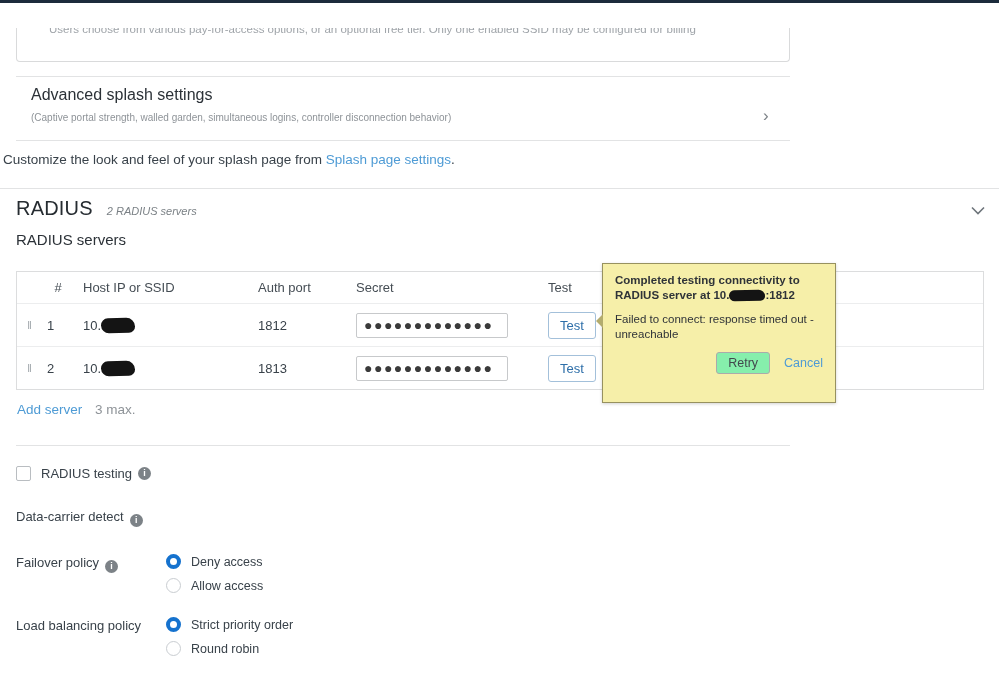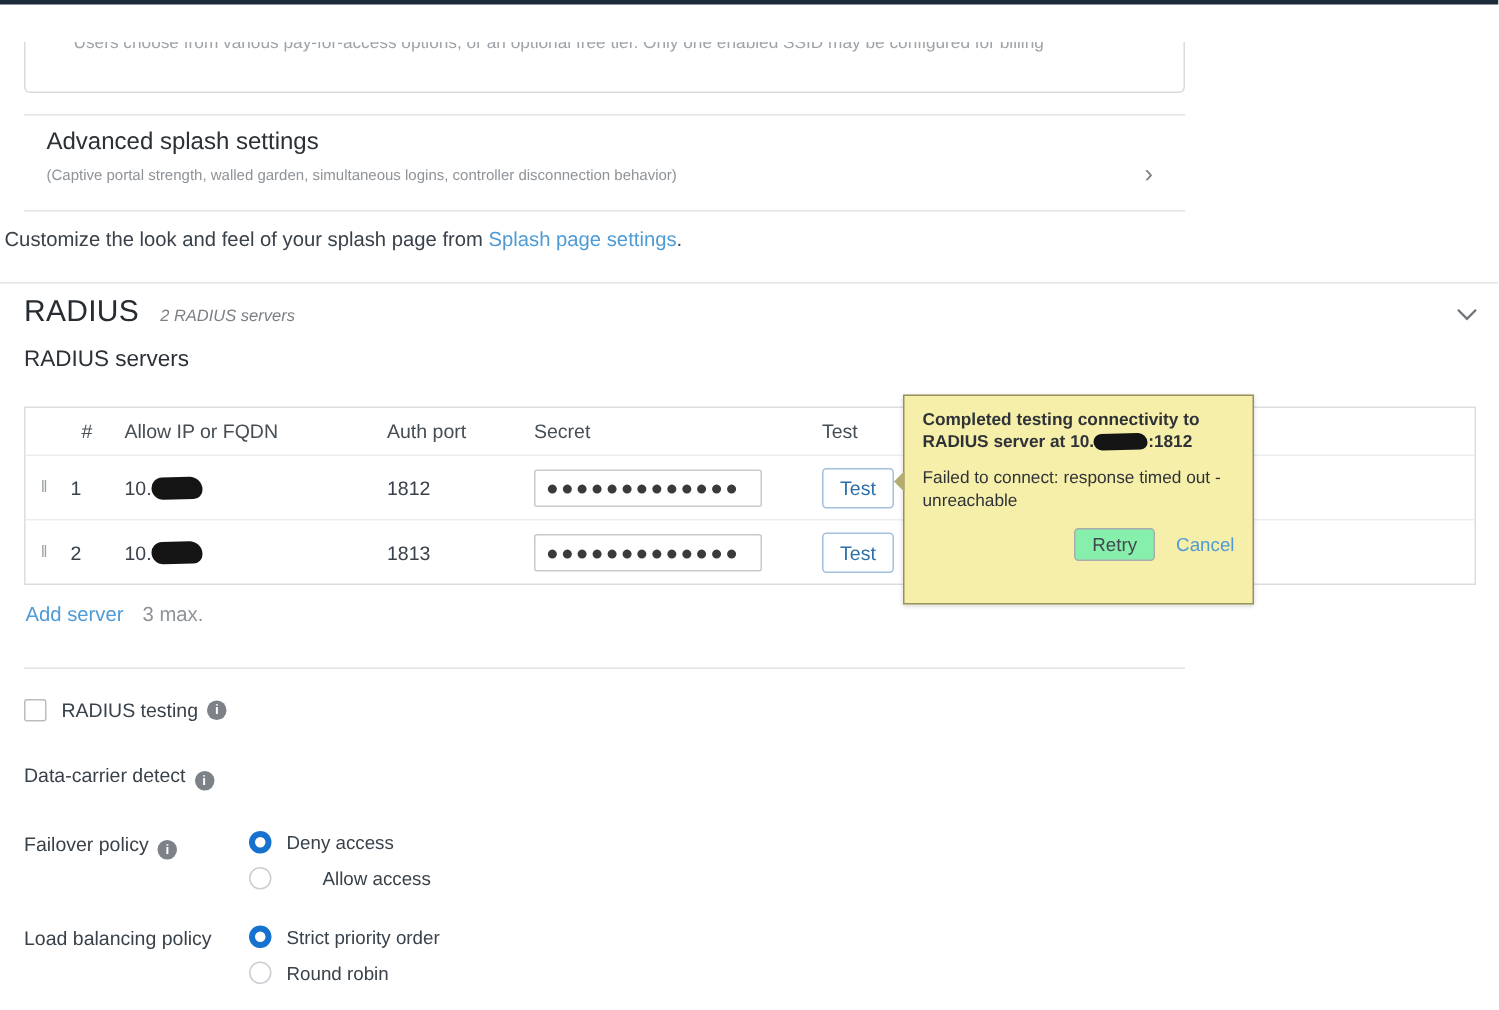--- a/index.html
+++ b/index.html
@@ -127,21 +127,21 @@
         </svg>
     </span>
   </div>
 
   <div class="radius-servers-heading">RADIUS servers</div>
 
   <div class="table">
     <div class="trow thead">
       <div class="col-handle"></div>
       <div class="col-num">#</div>
-      <div class="col-host">Allow IP or FQDN</div>
+      <div class="col-host">Host IP or SSID</div>
       <div class="col-auth">Auth port</div>
       <div class="col-secret">Secret</div>
       <div class="col-test">Test</div>
     </div>
 
     <div class="trow tbody-row">
       <div class="col-handle">‖</div>
       <div class="col-num">1</div>
       <div class="col-host"><span>10.</span><span class="blob"></span></div>
       <div class="col-auth">1812</div>
@@ -182,21 +182,21 @@
 
   <div class="field-label" style="top:509px;"><span>Data-carrier detect</span><span class="info-icon">i</span></div>
 
 
   <div class="field-label" style="top:555px;"><span>Failover policy</span><span class="info-icon">i</span></div>
 
   <div class="radio-row" style="top:554px;">
     <div class="radio sel"></div>
     <span class="lbl">Deny access</span>
   </div>
-  <div class="radio-row" style="top:578px;gap:24px;">
+  <div class="radio-row" style="top:578px;">
     <div class="radio unsel"></div>
     <span class="lbl">Allow access</span>
   </div>
 
   <div class="field-label" style="top:618px;">Load balancing policy</div>
 
   <div class="radio-row" style="top:617px;">
     <div class="radio sel"></div>
     <span class="lbl">Strict priority order</span>
   </div>

